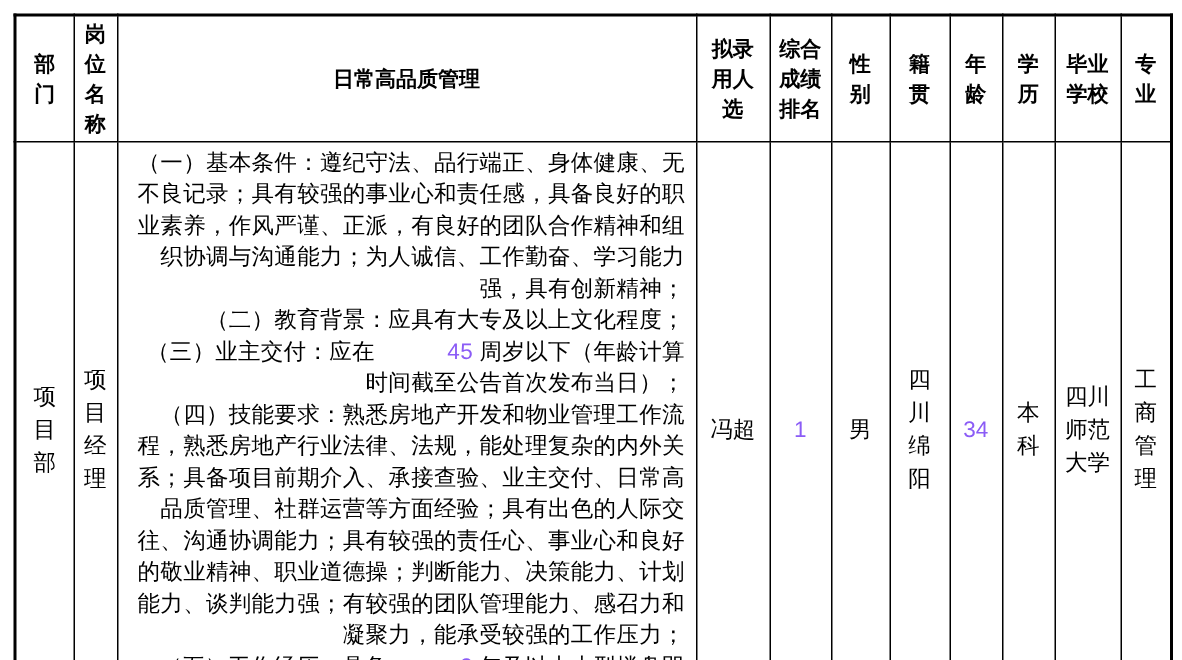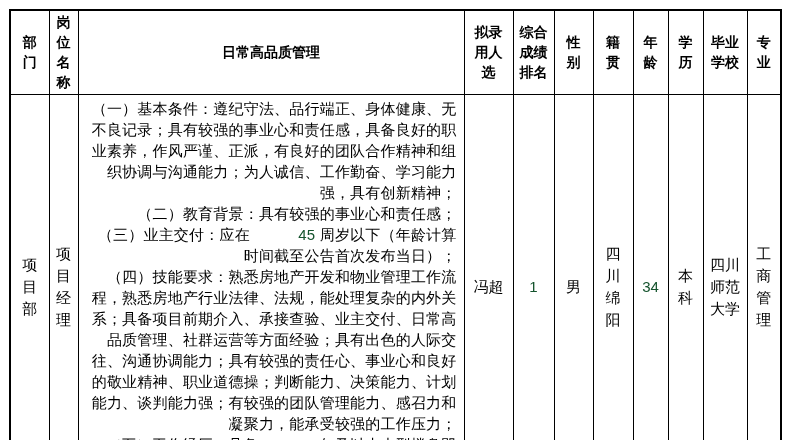--- a/index.html
+++ b/index.html
@@ -13,21 +13,21 @@
   }
   th,td{border:1px solid #000;padding:0;text-align:center;vertical-align:middle;
         overflow:hidden;}
   thead tr{height:84px;}
   tbody tr{height:339px;}
   th{font-weight:bold;font-size:14px;line-height:20px;white-space:pre-line;}
   td.v{font-size:15px;line-height:22px;white-space:pre-line;}
   td.req{text-align:left;vertical-align:top;padding:3px 7px 3px 7px;}
   td.req p{margin:0;font-size:15px;line-height:21px;letter-spacing:0.2px;
            text-align:right;}
-  .num{color:#14532d;margin-left:44px;}
+  .num{color:#8b5cf6;margin-left:44px;}
   
   col.c-dept{width:39px;}  col.c-pos{width:29px;}   col.c-req{width:386px;}
   col.c-cand{width:49px;}  col.c-rank{width:41px;}  col.c-sex{width:39px;}
   col.c-native{width:40px;}col.c-age{width:35px;}   col.c-edu{width:35px;}
   col.c-school{width:44px;}col.c-major{width:34px;}
 </style>
 </head>
 <body>
 
 <div class="sheet">
@@ -79,21 +79,21 @@
         <td class="v">项
 目
 部</td>
         <td class="v">项
 目
 经
 理</td>
         <td class="req">
           <div>
               <p><span>（一）基本条件：遵纪守法、品行端正、身体健康、无不良记录；具有较强的事业心和责任感，具备良好的职业素养，作风严谨、正派，有良好的团队合作精神和组织协调与沟通能力；为人诚信、工作勤奋、学习能力强，具有创新精神；</span></p>
-              <p><span>（二）教育背景：具有较强的事业心和责任感；</span></p>
+              <p><span>（二）教育背景：应具有大专及以上文化程度；</span></p>
               <p><span>（三）业主交付：应在 </span><span class="num">45</span><span> 周岁以下（年龄计算时间截至公告首次发布当日）；</span></p>
               <p><span>（四）技能要求：熟悉房地产开发和物业管理工作流程，熟悉房地产行业法律、法规，能处理复杂的内外关系；具备项目前期介入、承接查验、业主交付、日常高品质管理、社群运营等方面经验；具有出色的人际交往、沟通协调能力；具有较强的责任心、事业心和良好的敬业精神、职业道德操；判断能力、决策能力、计划能力、谈判能力强；有较强的团队管理能力、感召力和凝聚力，能承受较强的工作压力；</span></p>
               <p><span>（五）工作经历：具备 </span><span class="num">3</span><span> 年及以上大型楼盘即 </span><span class="num">20</span><span> 万平方米物业经理工作从业经验。</span></p>
             </div>
         </td>
         <td class="v">冯超</td>
         <td class="v num">1</td>
         <td class="v">男</td>
         <td class="v">四
 川

